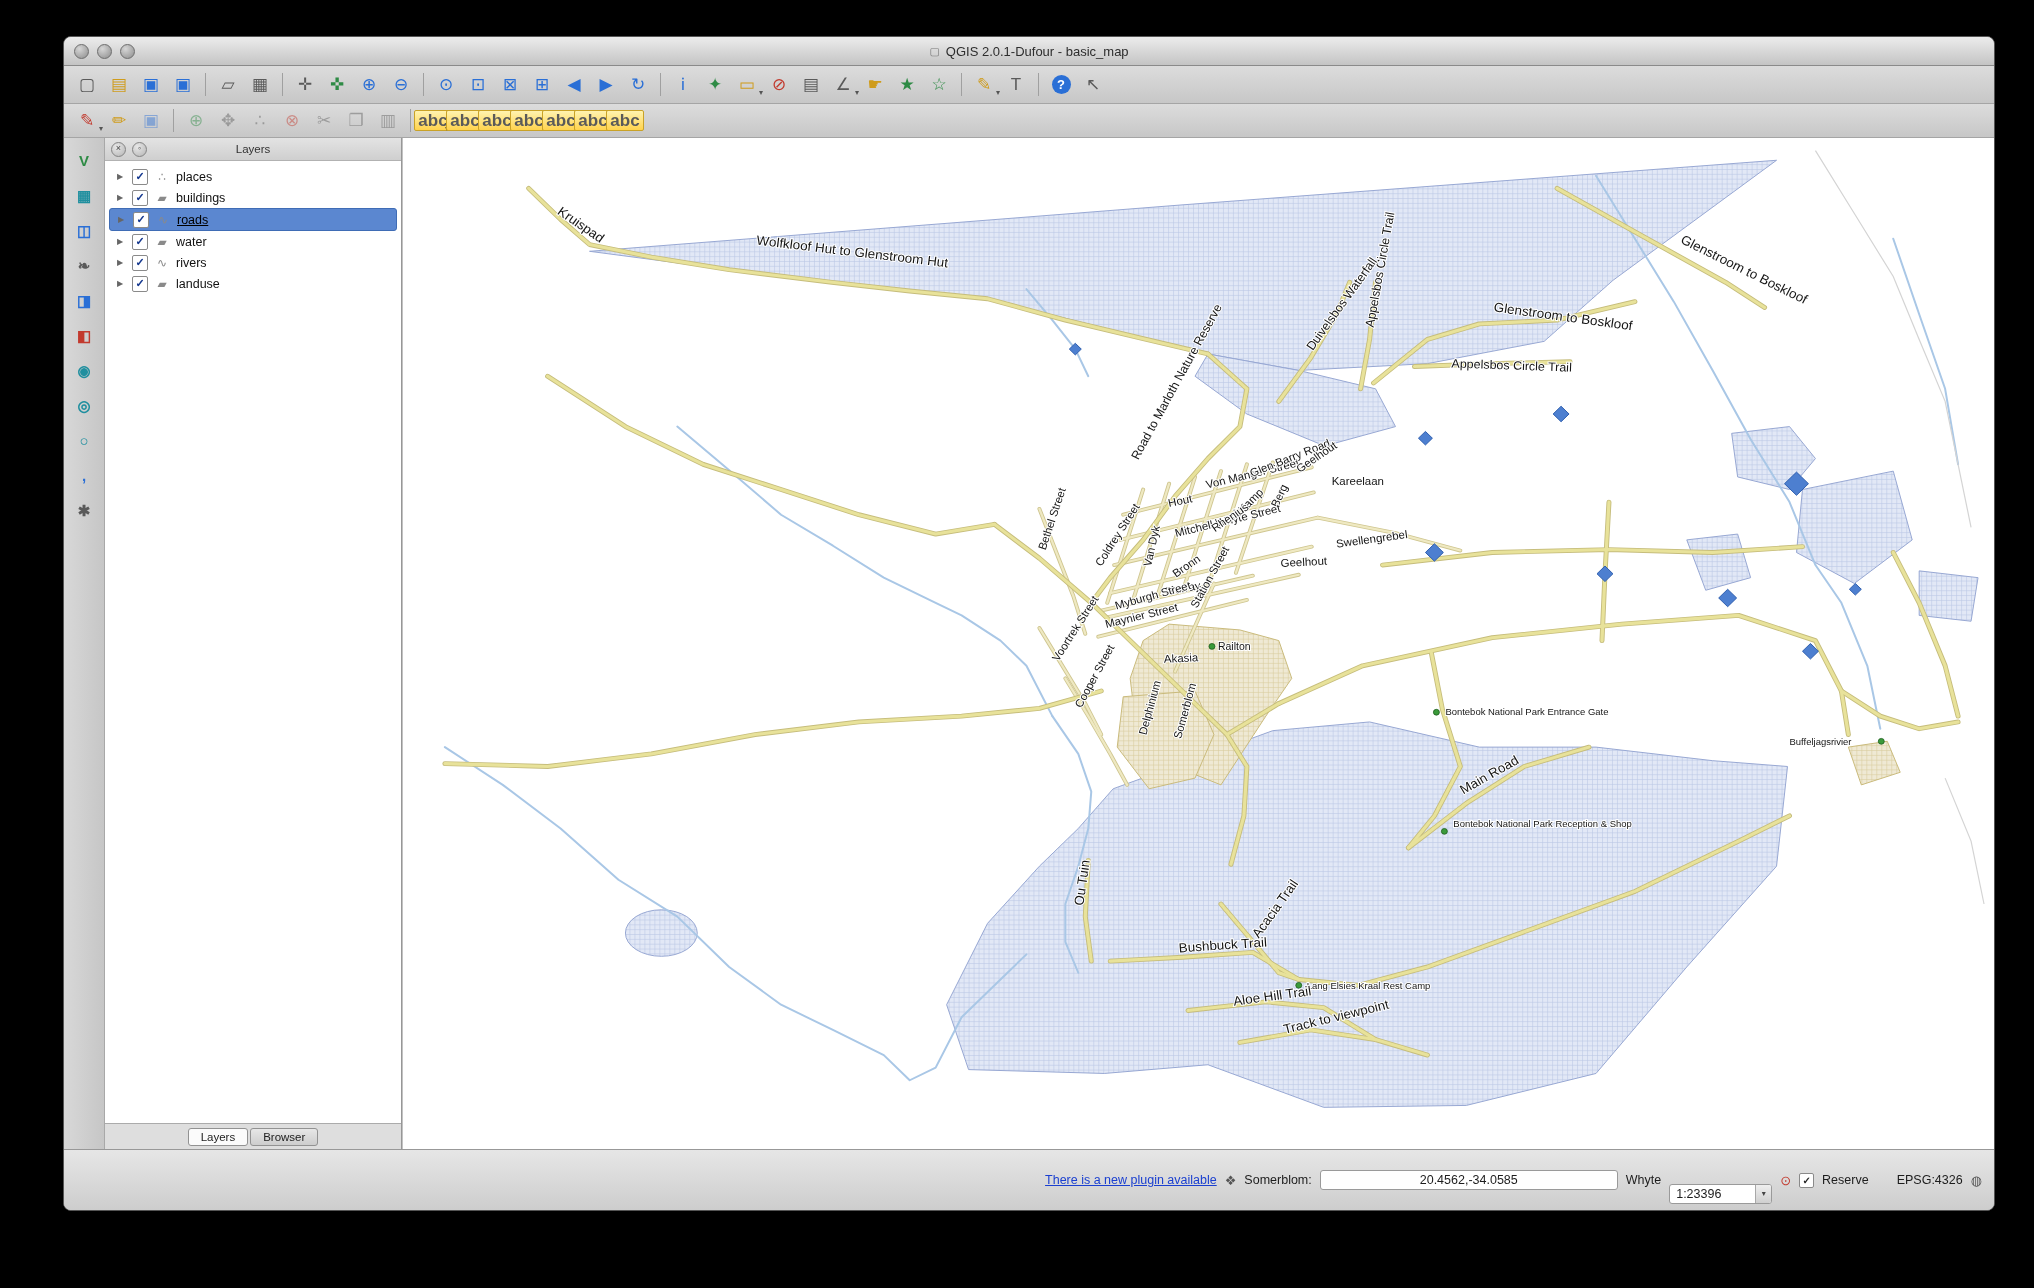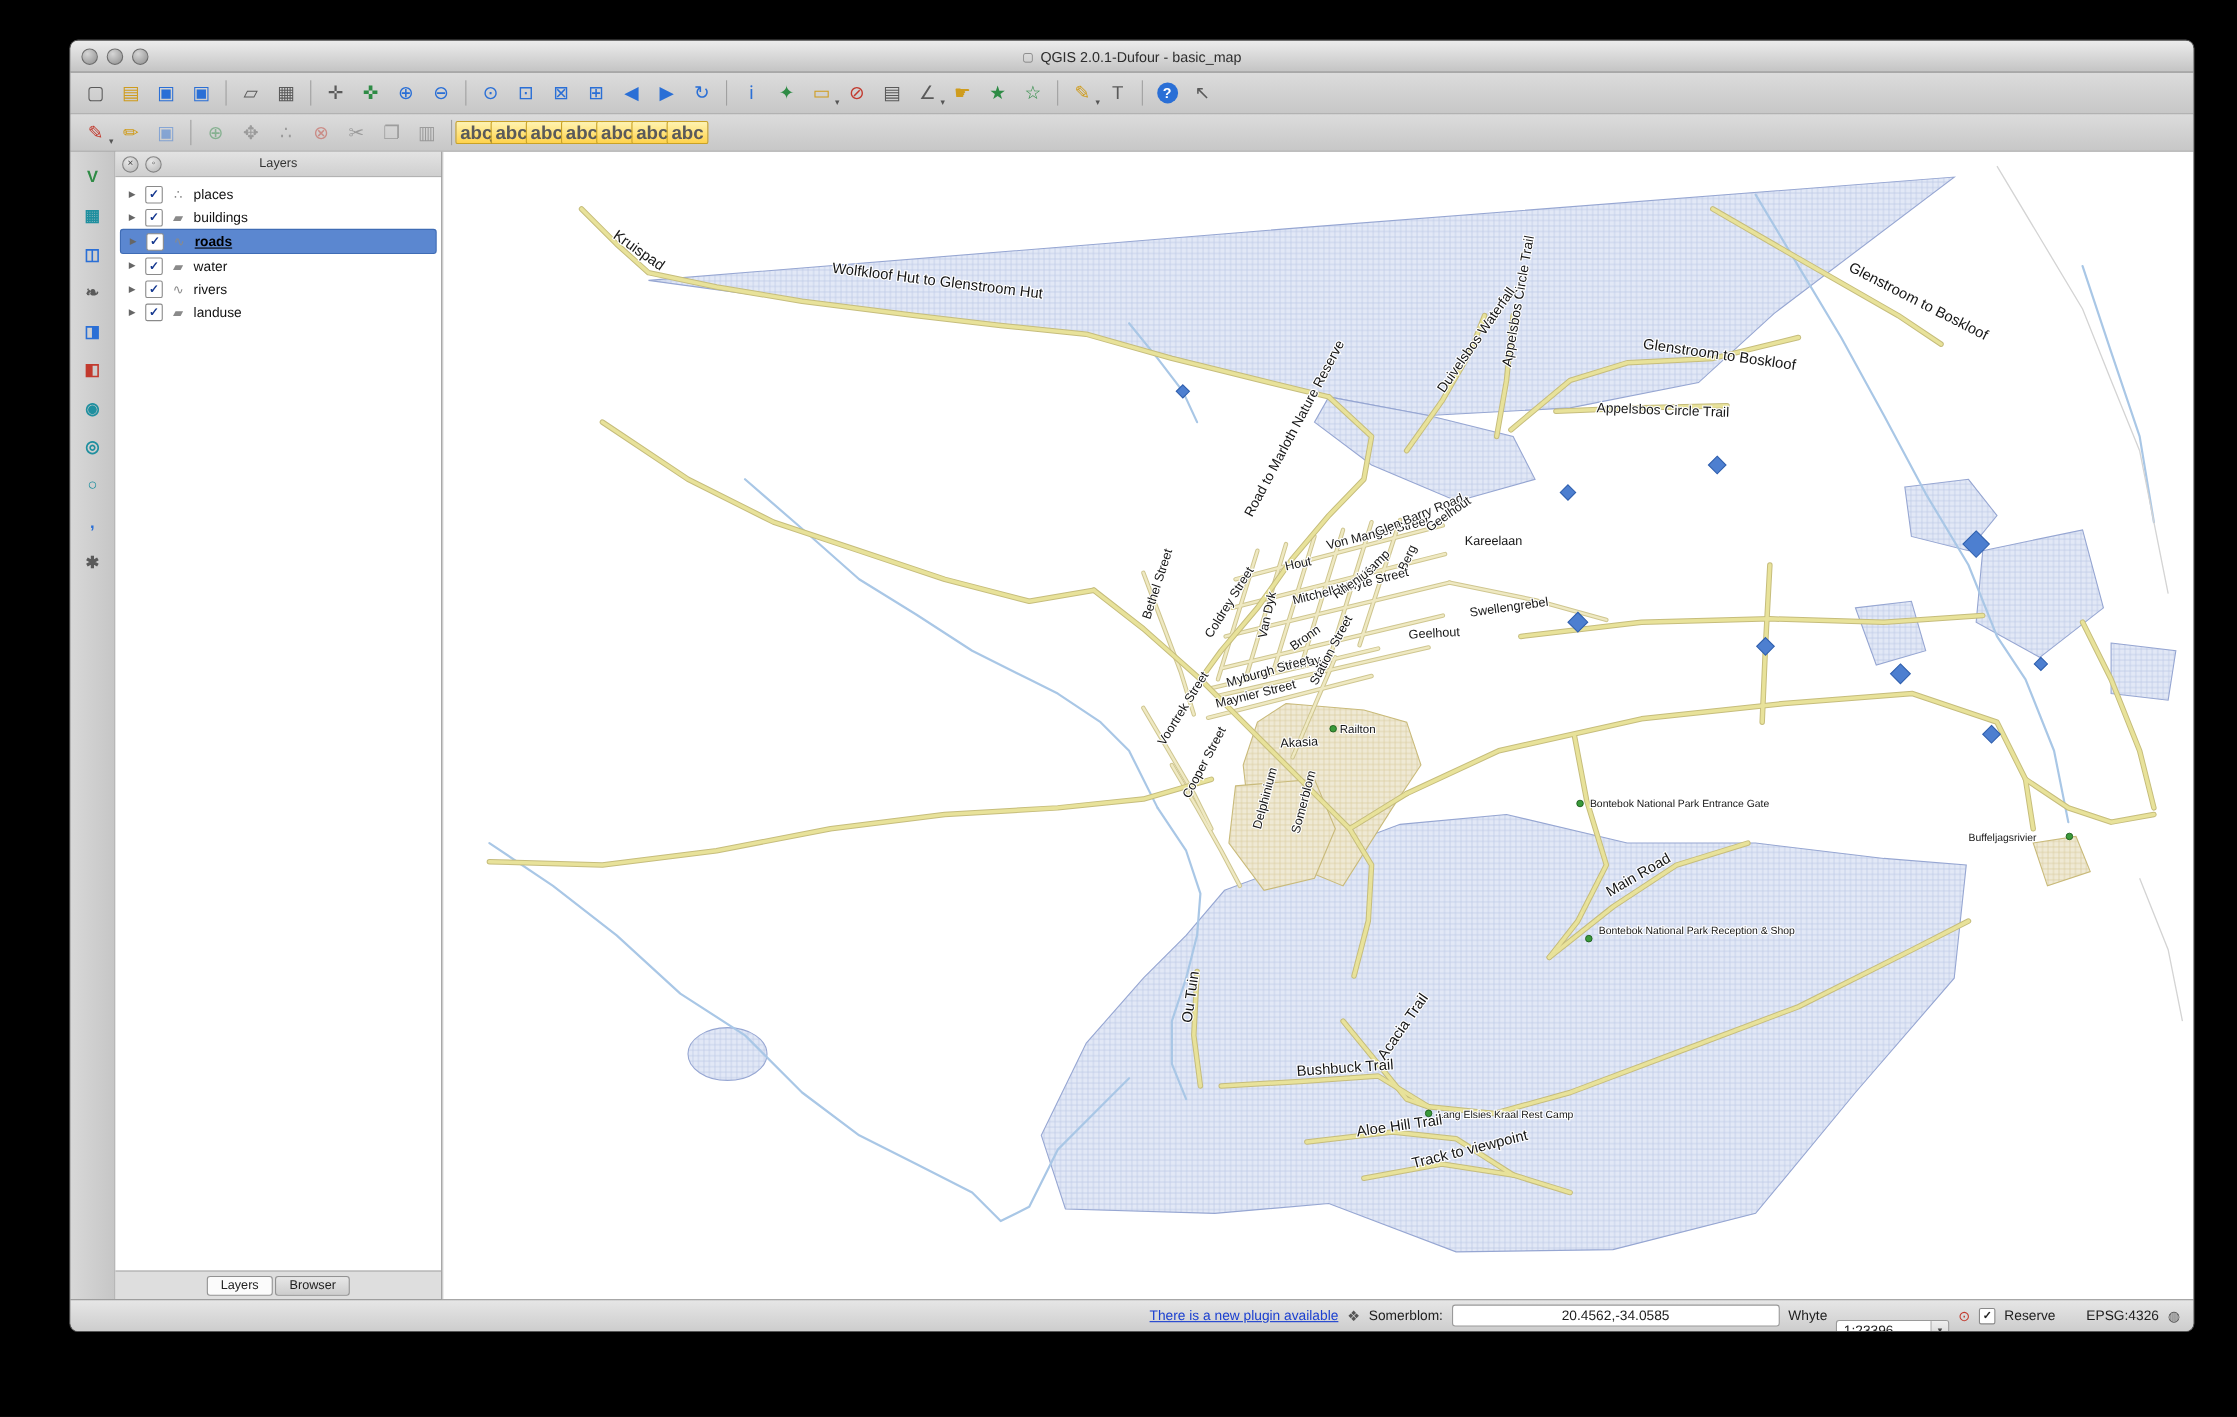--- a/index.html
+++ b/index.html
@@ -50,32 +50,32 @@
     text-align:center;color:#444;z-index:2;}
   .panel-title{position:absolute;left:0;right:0;text-align:center;font-size:11.5px;color:#333;}
   .tree{flex:1;background:#fff;padding-top:5px;overflow:hidden;}
   .lrow{height:21px;display:flex;align-items:center;gap:6px;padding:0 8px;font-size:12.5px;color:#111;
     margin:0 4px;border-radius:3px;}
   .lrow .tri{font-size:8px;color:#666;width:9px;flex:0 0 9px;}
   .lrow .chk{width:14px;height:14px;flex:0 0 14px;border:1px solid #8a8a8a;border-radius:2px;background:#fff;
     display:flex;align-items:center;justify-content:center;font-size:11px;color:#15388f;font-weight:bold;}
   .lrow .lyr{width:16px;flex:0 0 16px;text-align:center;color:#8a8a8a;font-size:12px;}
   .lrow.selected{background:#5b87d0;border:1px solid #3f6cb5;}
-  .lrow.selected .lname{text-decoration:underline;font-weight:bold;color:#000;}
+  .lrow.selected .lname{text-decoration:underline;font-weight:normal;color:#000;}
   .panel-tabs{height:25px;flex:0 0 25px;background:#dedede;border-top:1px solid #ababab;
     display:flex;justify-content:center;align-items:center;gap:2px;}
   .ptab{font-size:11.5px;color:#222;border:1px solid #929292;border-radius:3px;
     padding:2px 12px;background:linear-gradient(#e7e7e7,#cdcdcd);}
   .ptab.active{background:#fbfbfb;}
   
   .map-wrap{flex:1;position:relative;background:#fff;border-left:1px solid #c2c2c2;min-width:0;}
   .map-wrap svg{position:absolute;inset:0;width:100%;height:100%;}
   
   .statusbar{height:28px;flex:0 0 28px;background:linear-gradient(#e6e6e6,#cdcdcd);
-    border-top:1px solid #989898;display:flex;align-items:center;gap:8px;padding:0 12px;
+    border-top:1px solid #989898;display:flex;align-items:center;gap:8px;padding:16px 12px;
     font-size:12.5px;color:#1d1d1d;}
   .spacer{flex:1;}
   .link{color:#1a3fd0;text-decoration:underline;}
   .sicon{font-size:13px;color:#555;}
   .sicon.red{color:#c23a2e}
   .coord-input{width:296px;height:18px;background:#fff;border:1px solid #9a9a9a;border-radius:3px;
     display:flex;align-items:center;justify-content:center;font-size:12.5px;text-align:right;}
   .scale-combo{width:95px;height:18px;background:#fff;border:1px solid #9a9a9a;border-radius:3px;
     display:flex;align-items:center;padding-left:6px;overflow:hidden;margin-top:27px;}
   .scale-combo .arrow{margin-left:auto;width:15px;align-self:stretch;display:flex;align-items:center;

